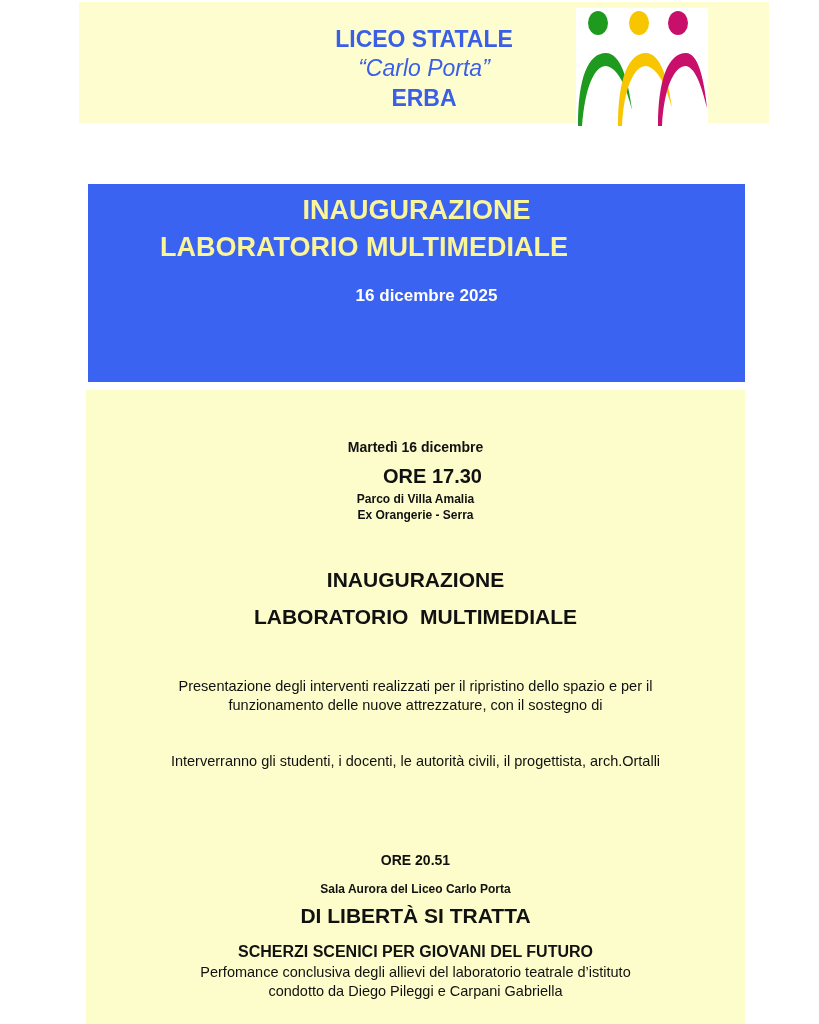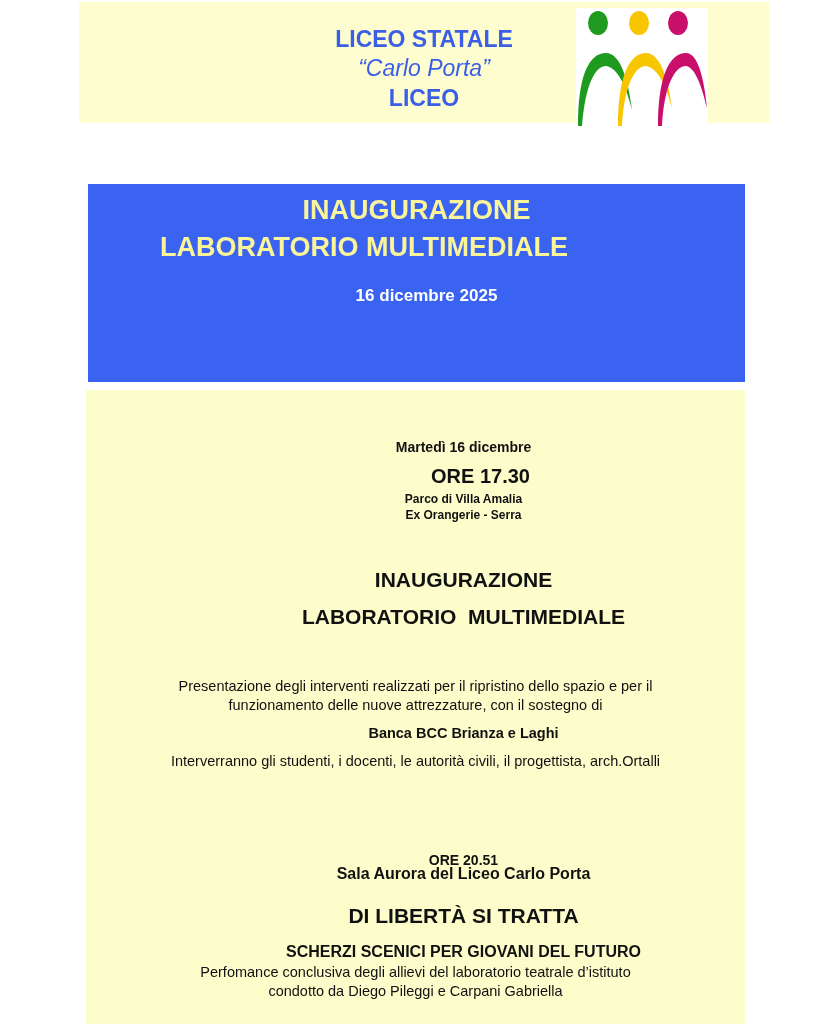--- a/index.html
+++ b/index.html
@@ -30,30 +30,30 @@
   .banner .t1 { position: absolute; left: 0; width: 100%; top: 10px; color: #fbf59a; font-weight: bold; font-size: 27px; line-height: 32px; }
   .banner .t2 { position: absolute; left: 72px; top: 46px; color: #fbf59a; font-weight: bold; font-size: 27px; line-height: 34px; text-align: left; }
   .banner .t3 { position: absolute; left: 10px; width: 100%; top: 101px; color: #ffffff; font-weight: bold; font-size: 17px; line-height: 22px; }
   .banner .t4 { position: absolute; left: 0; width: 100%; top: 162px; color: #ffffff; font-weight: bold; font-size: 17px; line-height: 22px; margin-top: 43px; }
   .body {
     position: absolute; left: 86px; top: 390px; width: 659px; height: 634px;
     background: #fdfdcb;
     color: #111111; text-align: center;
   }
   .abs { position: absolute; left: 0; width: 100%; }
-  .b { font-weight: bold; padding-left: 48px; }
+  .b { font-weight: bold; }
 </style>
 </head>
 <body>
 
 <div class="header">
   <div class="header-text">
     <span class="l1">LICEO STATALE</span>
     <span class="l2">“Carlo Porta”</span>
-    <span class="l3">LICEO</span>
+    <span class="l3">ERBA</span>
   </div>
 </div>
 <div class="logo">
   <svg width="132" height="120" viewBox="0 0 132 120">
 
     <ellipse cx="22" cy="15" rx="10" ry="12" fill="#1e9a1e"></ellipse>
     <path d="M2,118 C2,70 12,45 30,45 C44,45 52,70 56,102 C50,78 42,60 30,58 C18,58 9,80 6,118 Z" fill="#1e9a1e"></path>
 
     <ellipse cx="63" cy="15" rx="10" ry="12" fill="#f7c600"></ellipse>
     <path d="M42,118 C42,72 52,45 70,45 C84,45 92,70 96,100 C90,78 82,60 70,58 C58,58 48,80 46,118 Z" fill="#f7c600"></path>
@@ -74,22 +74,21 @@
   <div class="abs b" style="top:48px;font-size:14px;line-height:18px;">Martedì 16 dicembre</div>
   <div class="abs b" style="top:76px;font-size:20px;line-height:20px;margin-left:17px;">ORE 17.30</div>
   <div class="abs b" style="top:101px;font-size:12px;line-height:16px;">Parco di Villa Amalia</div>
   <div class="abs b" style="top:117px;font-size:12px;line-height:16px;">Ex Orangerie - Serra</div>
 
   <div class="abs b" style="top:177px;font-size:21px;line-height:26px;">INAUGURAZIONE</div>
   <div class="abs b" style="top:214px;font-size:21px;line-height:26px;white-space:pre;">LABORATORIO  MULTIMEDIALE</div>
 
   <div class="abs" style="top:287px;font-size:14.5px;line-height:19px;">Presentazione degli interventi realizzati per il ripristino dello spazio e per il</div>
   <div class="abs" style="top:306px;font-size:14.5px;line-height:19px;">funzionamento delle nuove attrezzature, con il sostegno di</div>
-  <div class="abs b" style="top:334px;font-size:14.5px;line-height:19px;">Banca BCC Brianza e Laghi</div>
   <div class="abs" style="top:362px;font-size:14.5px;line-height:19px;">Interverranno gli studenti, i docenti, le autorità civili, il progettista, arch.Ortalli</div>
 
   <div class="abs b" style="top:461px;font-size:14px;line-height:18px;">ORE 20.51</div>
-  <div class="abs b" style="top:476px;font-size:16px;line-height:15px;">Sala Aurora del Liceo Carlo Porta</div>
+  <div class="abs b" style="top:492px;font-size:12px;line-height:15px;">Sala Aurora del Liceo Carlo Porta</div>
   <div class="abs b" style="top:512px;font-size:21px;line-height:28px;">DI LIBERTÀ SI TRATTA</div>
   <div class="abs b" style="top:552px;font-size:16px;line-height:20px;">SCHERZI SCENICI PER GIOVANI DEL FUTURO</div>
   <div class="abs" style="top:573px;font-size:14.5px;line-height:19px;">Perfomance conclusiva degli allievi del laboratorio teatrale d’istituto</div>
   <div class="abs" style="top:592px;font-size:14.5px;line-height:19px;">condotto da Diego Pileggi e Carpani Gabriella</div>
 </div>
 
 </body></html>

